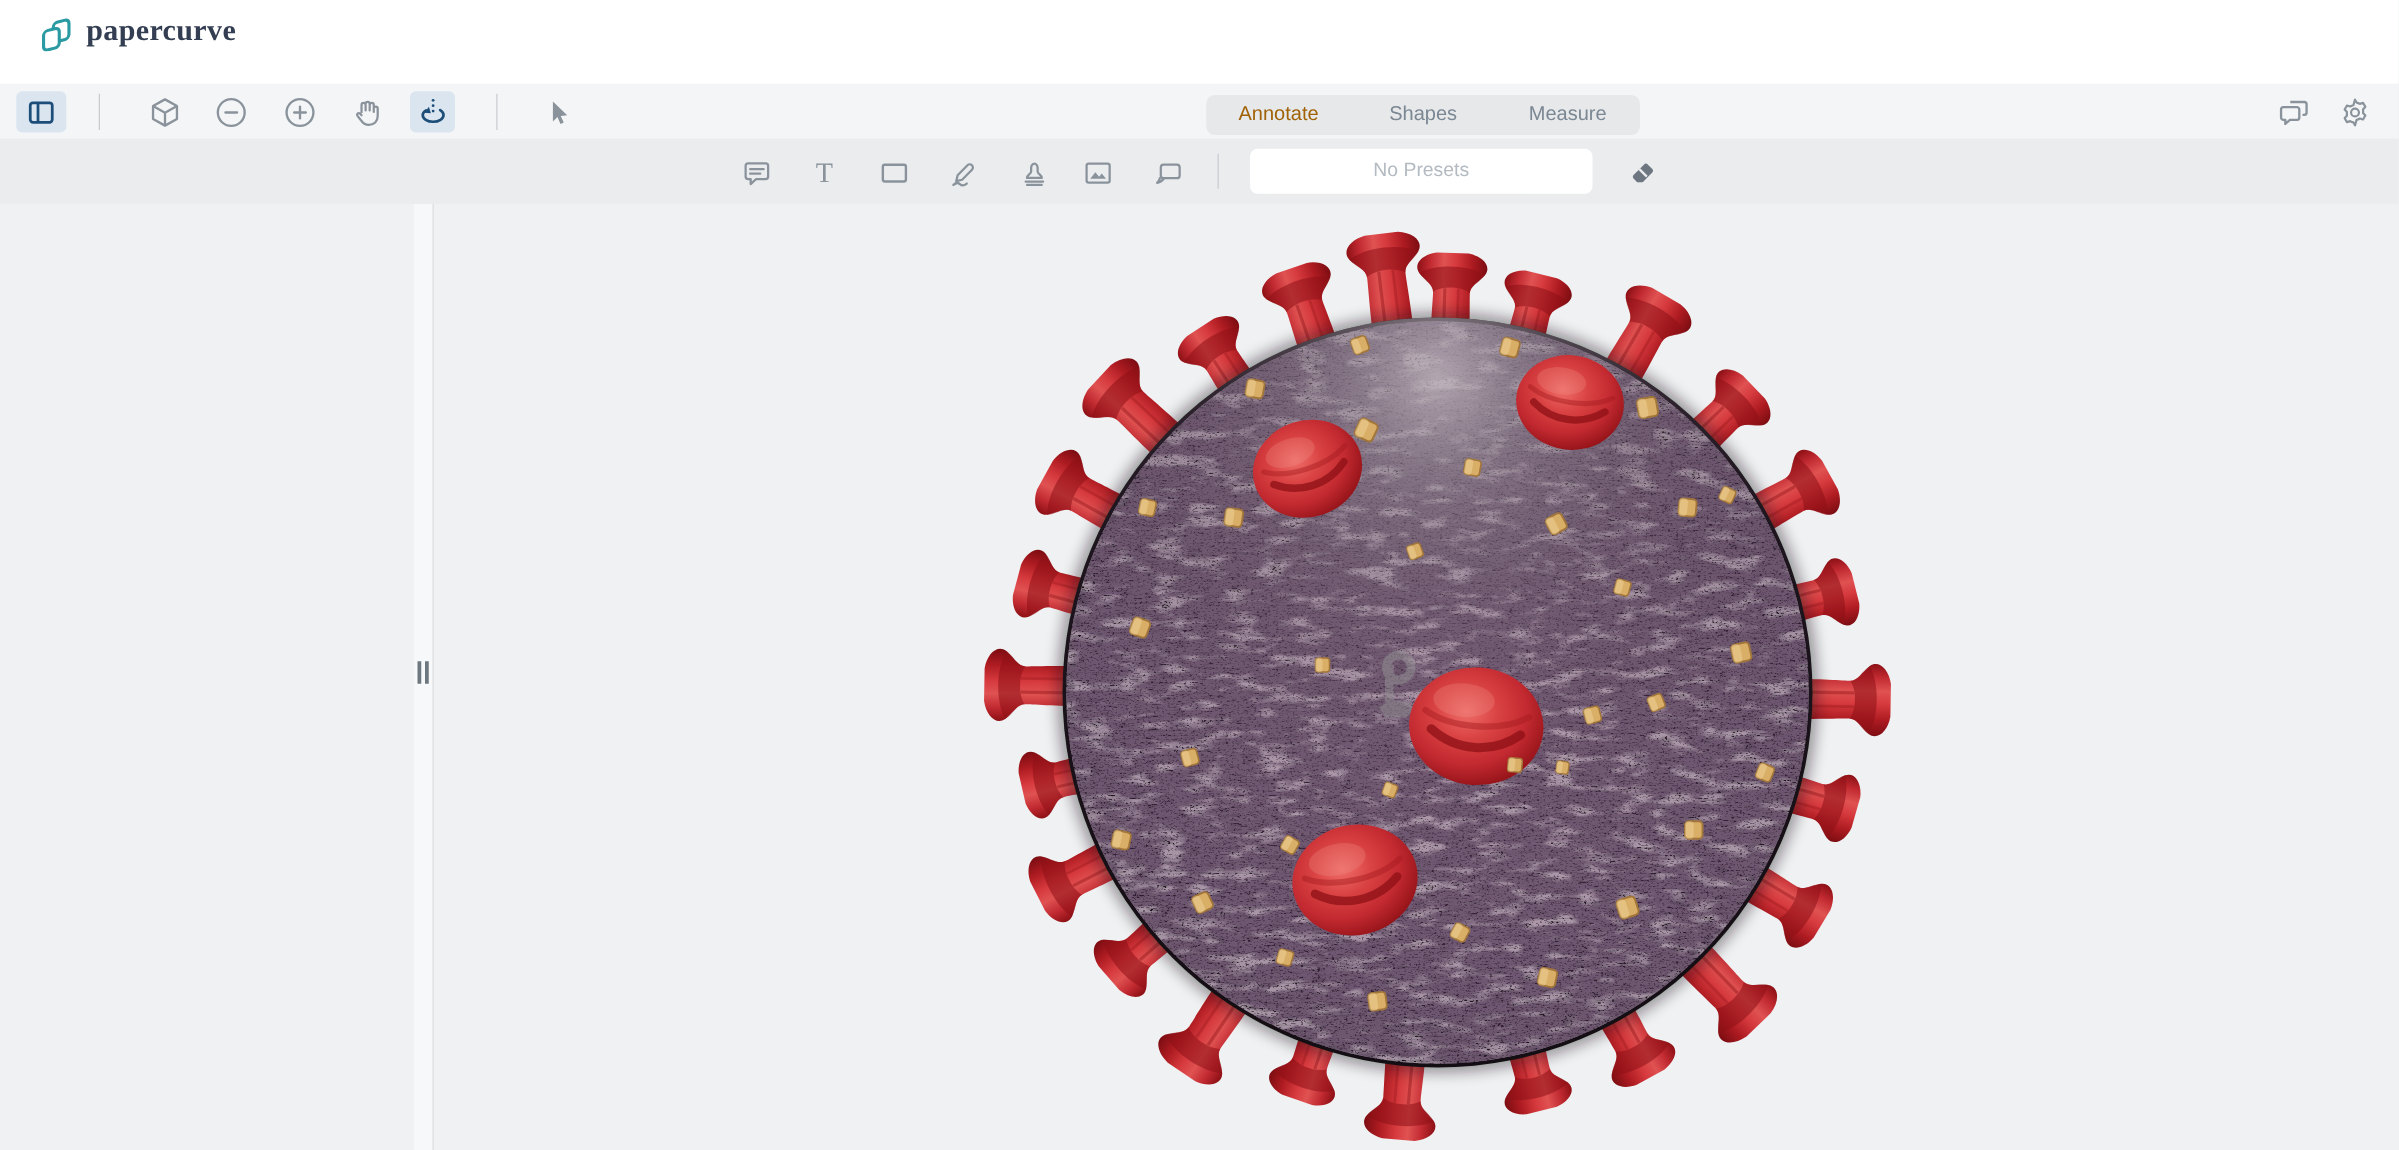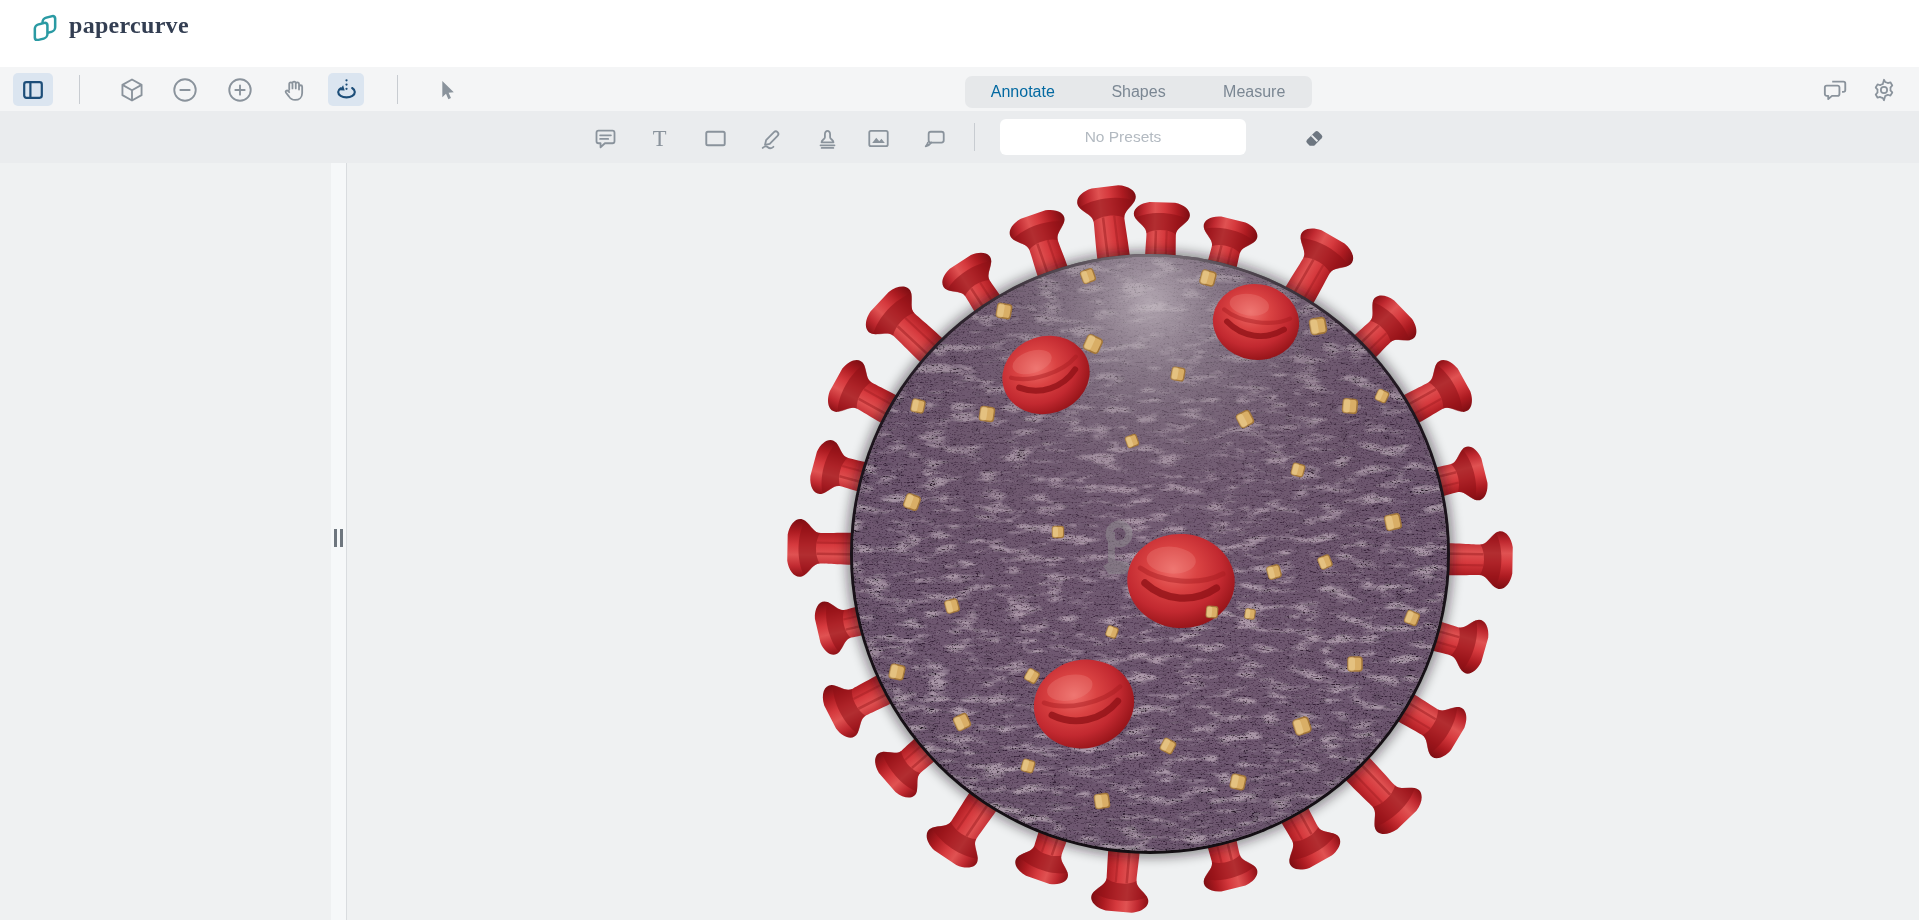--- a/index.html
+++ b/index.html
@@ -15,27 +15,27 @@
   
   .row1 { position:absolute; left:0; top:67px; width:100%; height:44px; background:#f4f5f6; z-index:4; }
   .tool-btn { position:absolute; top:6px; height:33px; width:34px; display:flex; align-items:center;
     justify-content:center; border-radius:5px; cursor:pointer; }
   .tool-btn.active { background:#dbe5f0; }
   .vdivider { position:absolute; top:8px; width:1px; height:29px; background:#c8ccd1; }
 
   .tab-group { position:absolute; left:965px; top:9px; width:347px; height:32px; background:#e6e8ea;
     border-radius:7px; display:flex; align-items:center; }
   .tab { flex:1; text-align:center; font-size:16px; color:#7b8793; cursor:pointer; }
-  .tab.active { color:#0369a1; }
+  .tab.active { color:#a16207; }
 
   
   .row2 { position:absolute; left:0; top:111px; width:100%; height:52px; background:#eaecee; z-index:4; }
   .anno-btn { position:absolute; top:11px; width:34px; height:32px; display:flex; align-items:center;
     justify-content:center; border-radius:4px; cursor:pointer; }
-  .preset-field { position:absolute; left:1000px; top:8px; width:246px; height:36px; background:#ffffff;
+  .preset-field { position:absolute; left:1000px; top:8px; width:274px; height:36px; background:#ffffff;
     border-radius:6px; display:flex; align-items:center; justify-content:center; cursor:pointer; }
   .preset-field span { font-size:15.5px; color:#b3bac1; }
 
   
   .main { position:absolute; left:0; top:163px; width:100%; height:757px; }
   .sidebar { position:absolute; left:0; top:0; width:330px; height:100%; background:#fcfcfd;
     border-right:1px solid #d9dcdf; }
   .layers-btn { position:absolute; left:39px; top:23px; width:260px; height:34px; background:#dee5ec;
     border:1px solid #cfd8e2; border-radius:5px; display:flex; align-items:center; justify-content:center; cursor:pointer; }
   .sidebar-title { position:absolute; left:42px; top:75px; font-size:15.5px; color:#3f4c5c; }

